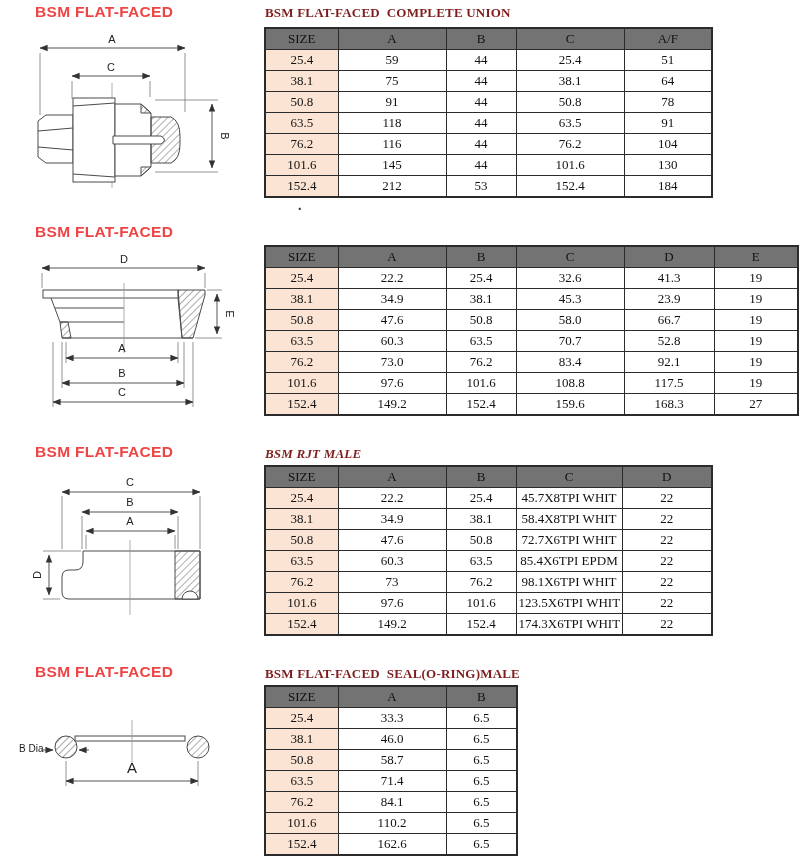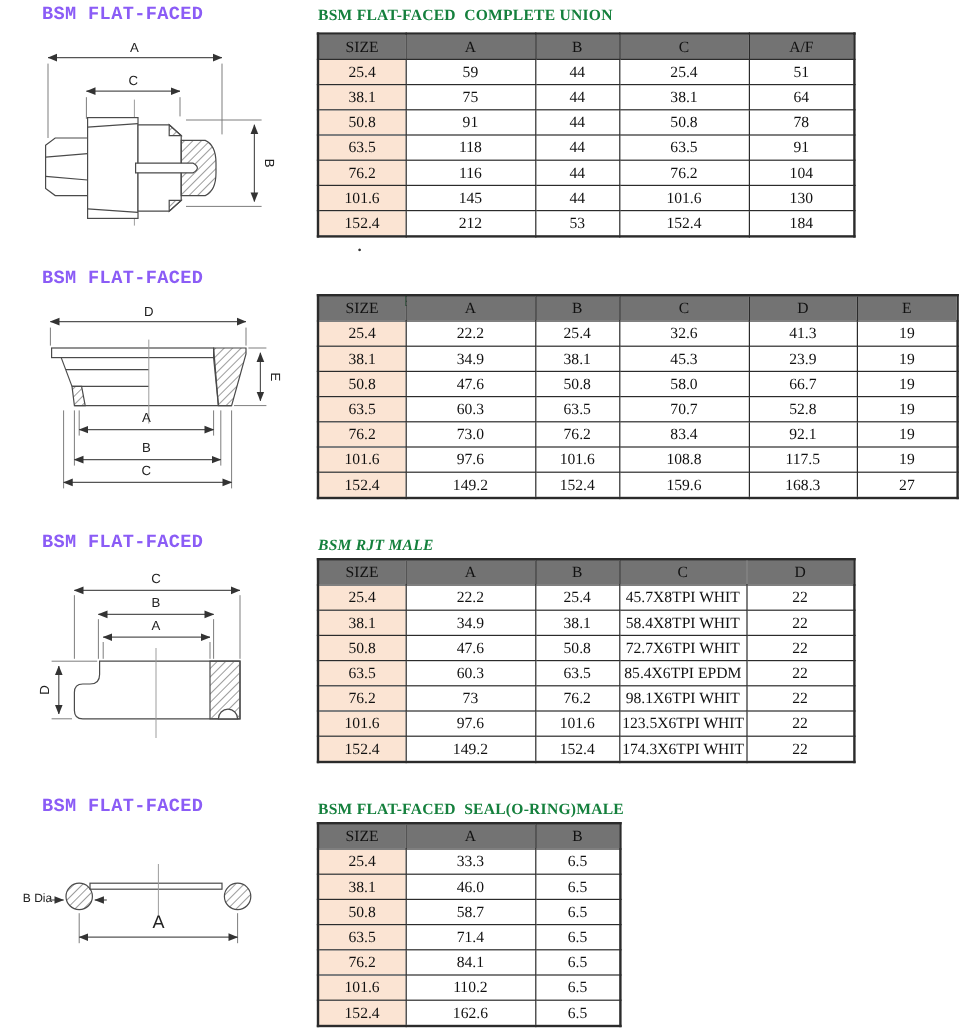--- a/index.html
+++ b/index.html
@@ -1,21 +1,21 @@
 <!DOCTYPE html>
 <html><head>
 <meta charset="utf-8">
 <style>
   html,body{margin:0;padding:0;background:#fff;}
   .canvas{position:relative;width:800px;height:860px;background:#ffffff;overflow:hidden;
           font-family:"Liberation Serif",serif;}
-  .lh{position:absolute;font-family:Liberation Mono, monospace;font-weight:bold;
-      font-size:15.5px;color:#8b5cf6;letter-spacing:.3px;white-space:pre;}
+  .lh{position:absolute;font-family:Liberation Sans, sans-serif;font-weight:bold;
+      font-size:15.5px;color:#ef4444;letter-spacing:.3px;white-space:pre;}
   .tt{position:absolute;font-family:"Liberation Serif",serif;font-weight:bold;
-      font-size:13px;color:#15803d;letter-spacing:.2px;white-space:pre;}
+      font-size:13px;color:#7f1d1d;letter-spacing:.2px;white-space:pre;}
   .dot{position:absolute;font-size:14px;font-weight:bold;color:#333;}
   table.spec{position:absolute;border-collapse:collapse;table-layout:fixed;
       font-family:"Liberation Serif",serif;font-size:13px;color:#111;
       border:2px solid #2b2b2b;}
   table.spec th,table.spec td{border:1px solid #2b2b2b;height:20px;padding:0 2px;
       text-align:center;vertical-align:middle;font-weight:normal;overflow:hidden;
       white-space:nowrap;}
   table.spec th{background:#737373;}
   table.spec td:first-child{background:#fbe4d3;}
   svg.draw{position:absolute;}

